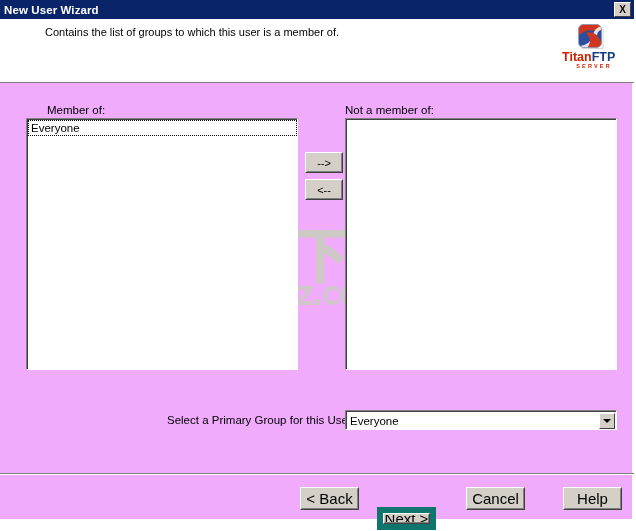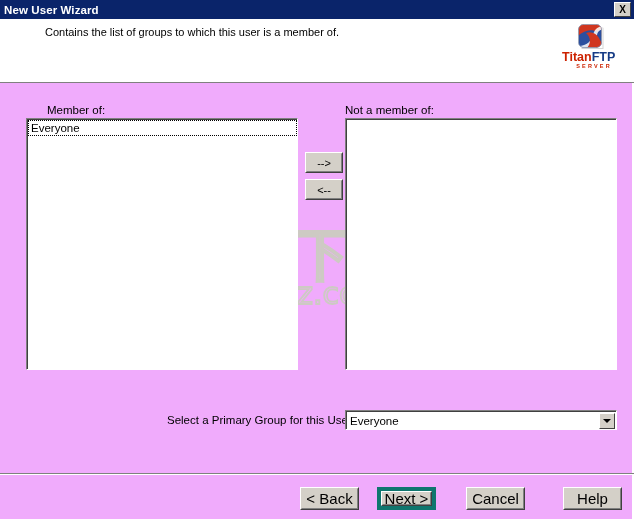--- a/index.html
+++ b/index.html
@@ -346,21 +346,22 @@
     content: "";
     position: absolute;
     left: 0; top: 0; right: 0; bottom: 0;
     border-top: 1px solid #d4d0c8;
     border-left: 1px solid #d4d0c8;
     border-right: 1px solid #808080;
     border-bottom: 1px solid #808080;
     pointer-events: none;
   }
   .btn.default {
-    border: 4px solid #0f766e;
+    border: 6px solid #0f766e;
+    margin-top: 20px;
   }
   .btn.default::before {
     border-top: 1px solid #ffffff;
     border-left: 1px solid #ffffff;
     border-right: 1px solid #404040;
     border-bottom: 1px solid #404040;
   }
   .btn.default .btn-face {
     position: absolute;
     left: 1px; top: 1px; right: 1px; bottom: 1px;

